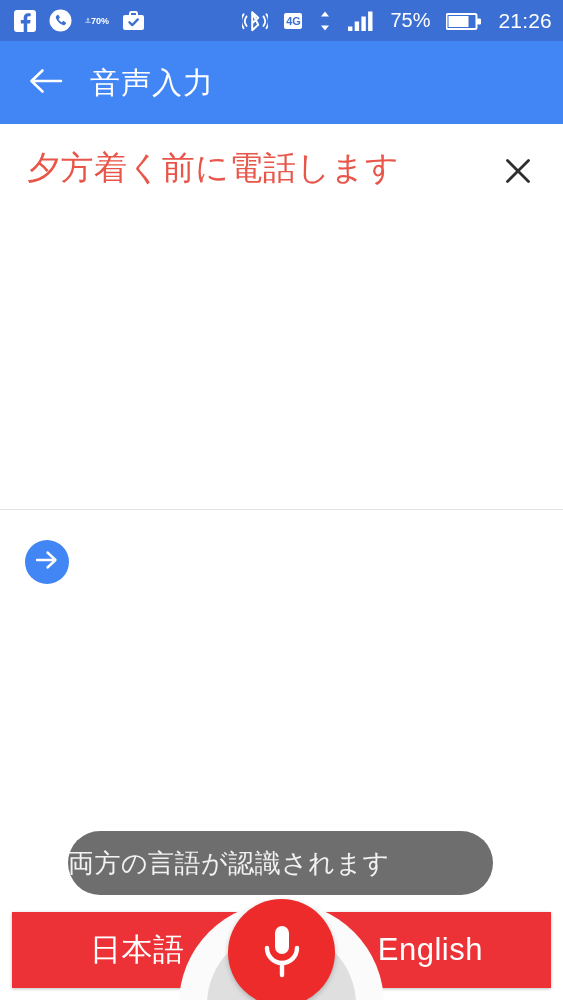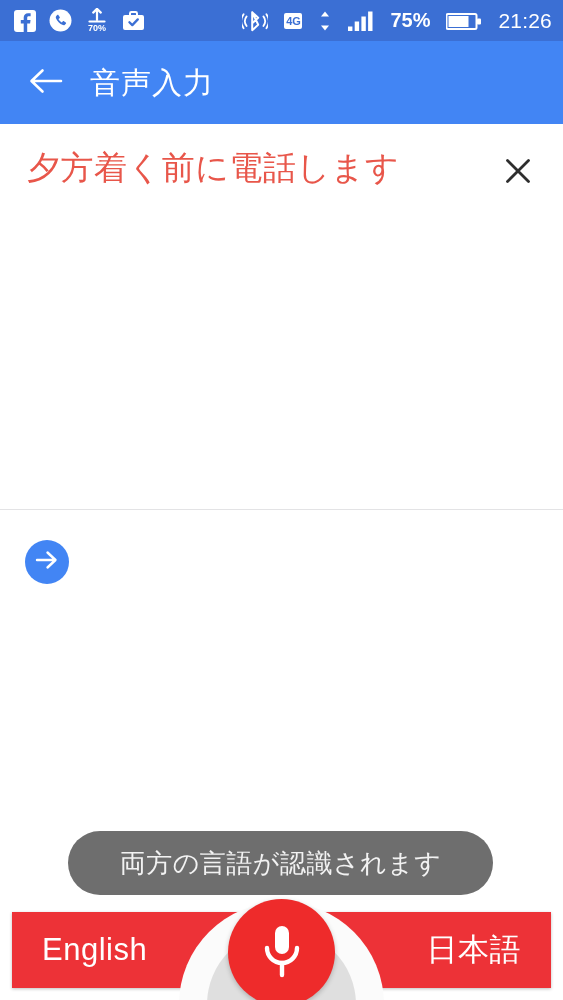--- a/index.html
+++ b/index.html
@@ -40,21 +40,20 @@
     align-items: center;
     gap: 16px;
     text-align: right;
   }
   .sb-icon { display: block; }
   .dl-pct {
     position: relative;
     width: 24px;
     height: 26px;
     display: flex;
-    flex-direction: column;
     align-items: center;
     justify-content: flex-start;
   }
   .dl-pct .pct-text {
     font-size: 9px;
     font-weight: bold;
     line-height: 9px;
     color: #ffffff;
     margin-top: 1px;
   }
@@ -63,21 +62,21 @@
     color: #3b6fd4;
     font-size: 11px;
     font-weight: bold;
     line-height: 11px;
     padding: 3px 2px 2px 2px;
     border-radius: 2px;
     letter-spacing: -0.3px;
   }
   .battery-pct {
     font-size: 20px;
-    font-weight: 700;
+    font-weight: 400;
     letter-spacing: 0px;
     color: #ffffff;
   }
   .clock {
     font-size: 21px;
     font-weight: 400;
     color: #ffffff;
     letter-spacing: 0.2px;
   }
 
@@ -191,21 +190,21 @@
     position: absolute;
     left: 68px;
     top: 831px;
     width: 425px;
     height: 64px;
     box-sizing: border-box;
     background: #6e6e6e;
     border-radius: 32px;
     display: flex;
     align-items: center;
-    justify-content: center;
+    justify-content: flex-start;
     color: #f2f2f2;
     font-size: 26px;
     letter-spacing: 0.5px;
     z-index: 6;
   }
 
   
   .bottom-area {
     position: absolute;
     left: 0;
@@ -393,22 +392,22 @@
     </div>
   </div>
 </div>
 
 <div class="toast">
   <span>両方の言語が認識されます</span>
 </div>
 
 <div class="bottom-area">
   <div class="lang-bar">
+    <div class="lang-btn left">日本語</div>
     <div class="lang-btn right">English</div>
-    <div class="lang-btn left">日本語</div>
   </div>
 </div>
 
 <div class="mic-ring-outer"></div>
 <div class="mic-ring-inner"></div>
 <div class="mic-fab">
   <span>
     <svg width="52" height="62" viewBox="0 0 52 62">
       <rect x="19" y="6" width="14" height="28" rx="7" fill="#ffffff"></rect>
       <path d="M11 28 A15 15 0 0 0 41 28" fill="none" stroke="#ffffff" stroke-width="4.4" stroke-linecap="round"></path>

